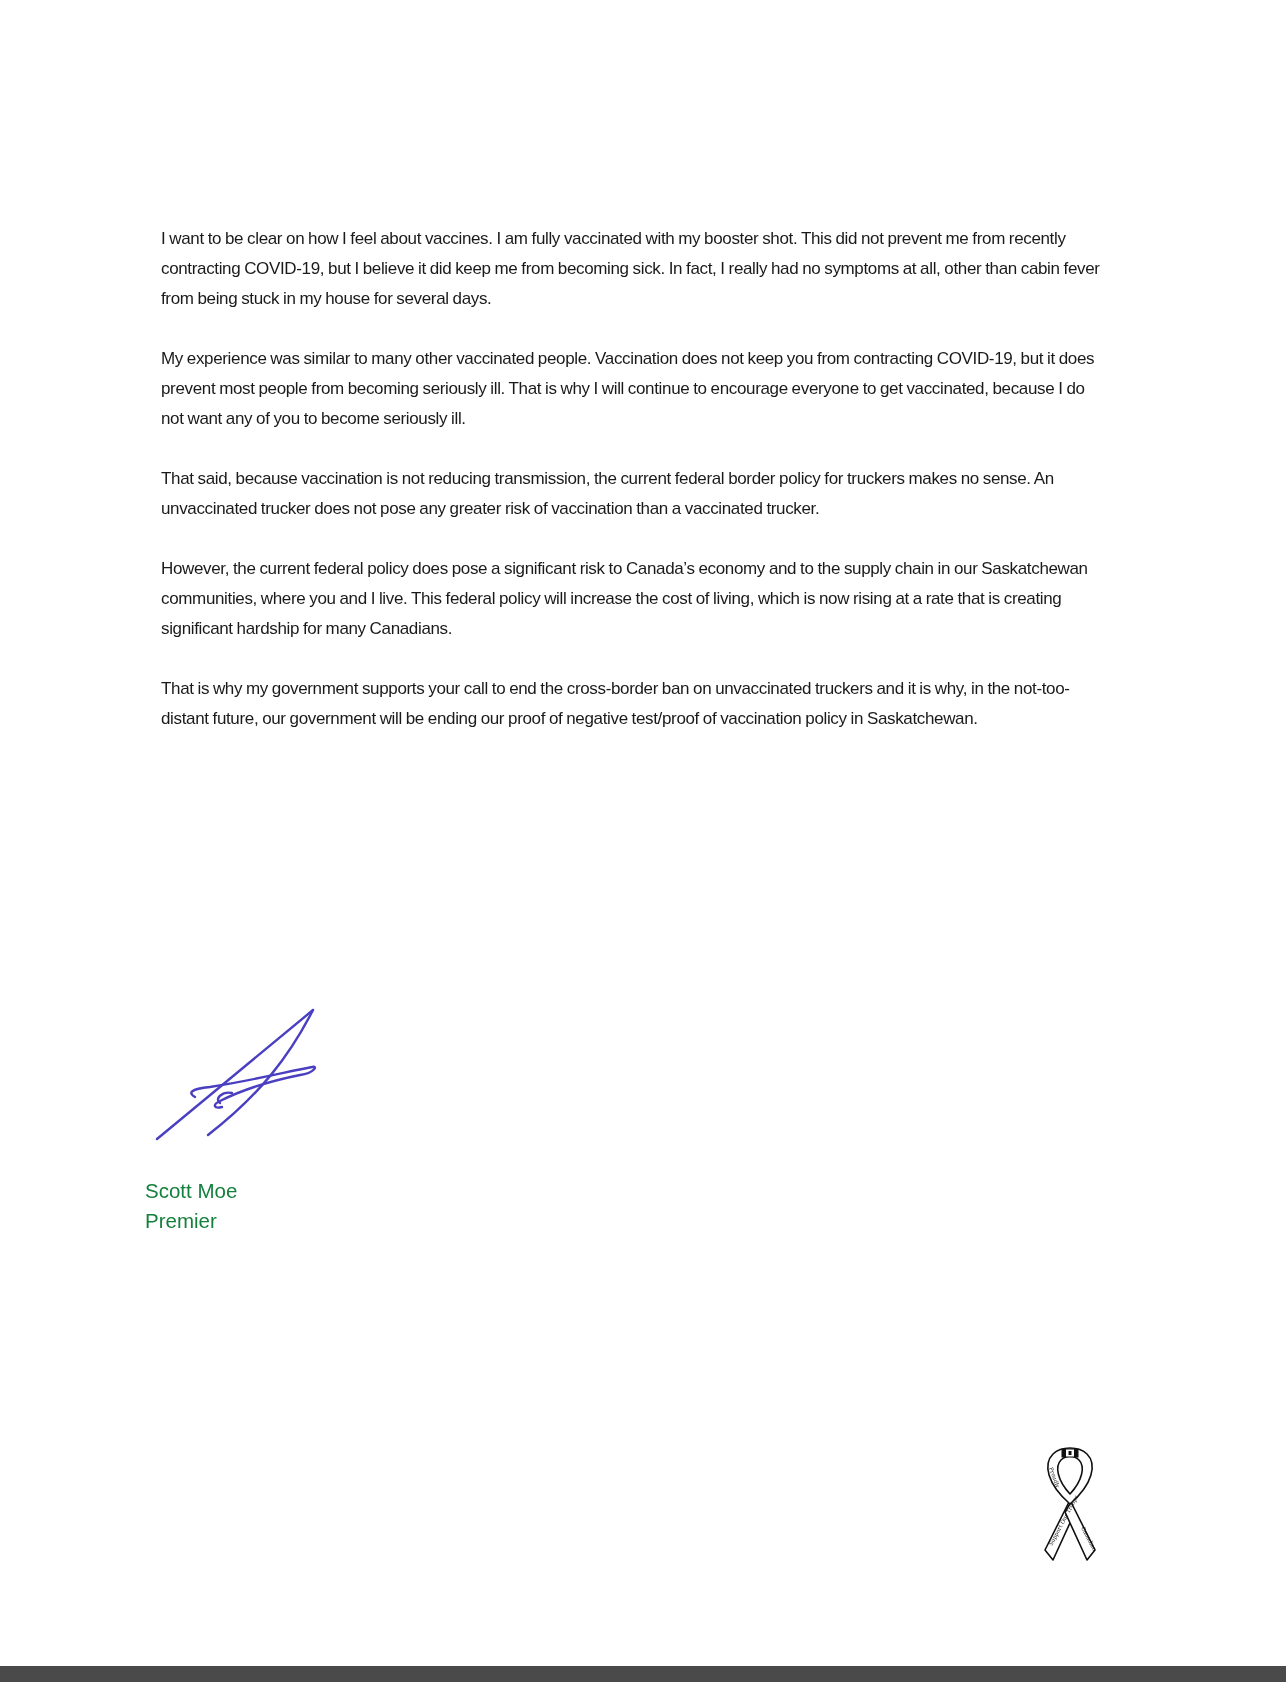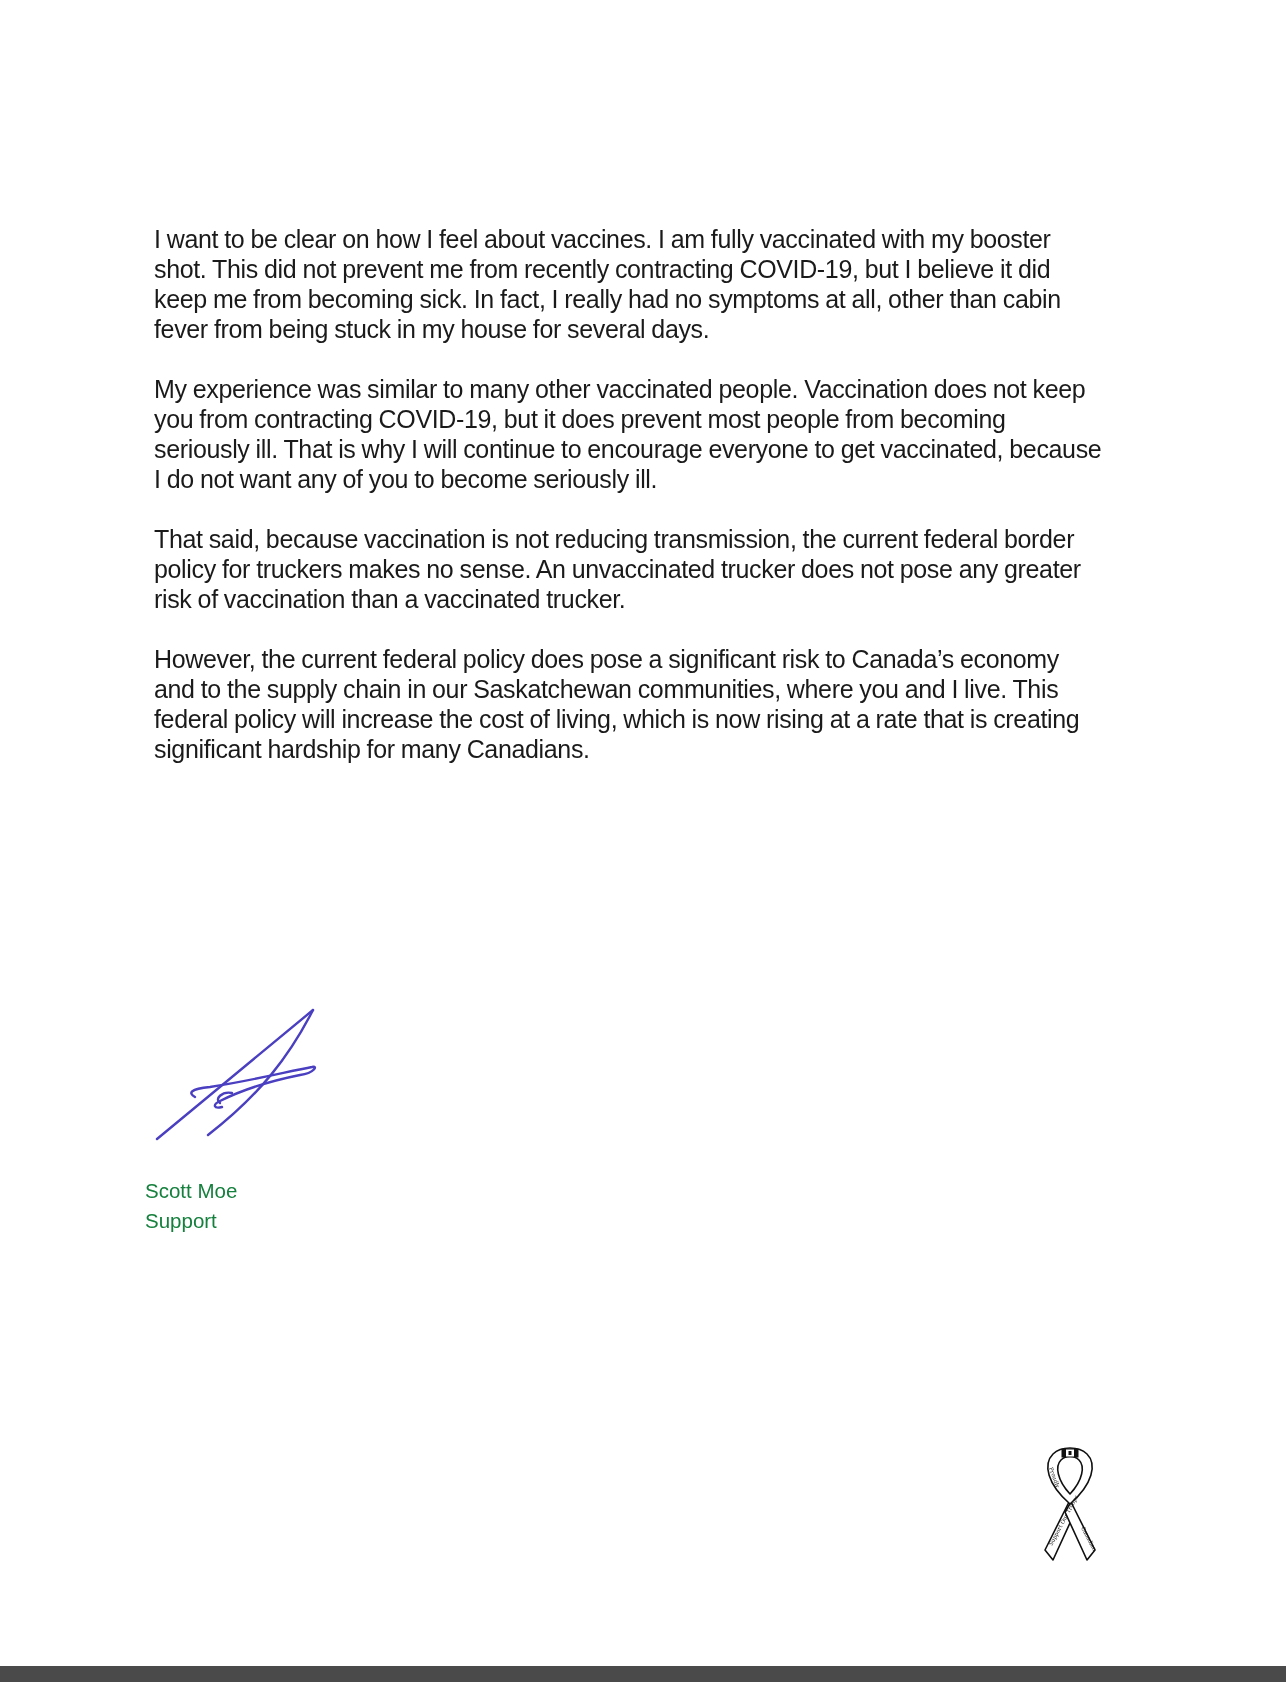--- a/index.html
+++ b/index.html
@@ -22,22 +22,22 @@
     height: 1666px;
     background: #ffffff;
   }
   .body-text {
     position: absolute;
     left: 145px;
     top: 224px;
     width: 960px;
   }
   .para {
-    margin: 0 0 30px 9px;
-    font-size: 25px;
+    margin: 0 0 30px 16px;
+    font-size: 17px;
     line-height: 30px;
     letter-spacing: -0.35px;
     word-spacing: -0.5px;
     color: #1a1a1a;
   }
   .signature {
     position: absolute;
     left: 150px;
     top: 1005px;
     width: 170px;
@@ -71,40 +71,41 @@
 </head>
 <body>
 
 <div class="page">
 
   <div class="body-text">
     <p class="para">I want to be clear on how I feel about vaccines. I am fully vaccinated with my booster shot. This did not prevent me from recently contracting COVID-19, but I believe it did keep me from becoming sick. In fact, I really had no symptoms at all, other than cabin fever from being stuck in my house for several days.</p>
     <p class="para">My experience was similar to many other vaccinated people. Vaccination does not keep you from contracting COVID-19, but it does prevent most people from becoming seriously ill. That is why I will continue to encourage everyone to get vaccinated, because I do not want any of you to become seriously ill.</p>
     <p class="para">That said, because vaccination is not reducing transmission, the current federal border policy for truckers makes no sense. An unvaccinated trucker does not pose any greater risk of vaccination than a vaccinated trucker.</p>
     <p class="para">However, the current federal policy does pose a significant risk to Canada’s economy and to the supply chain in our Saskatchewan communities, where you and I live. This federal policy will increase the cost of living, which is now rising at a rate that is creating significant hardship for many Canadians.</p>
+    <p class="para">That is why my government supports your call to end the cross-border ban on unvaccinated truckers and it is why, in the not-too-distant future, our government will be ending our proof of negative test/proof of vaccination policy in Saskatchewan.</p>
   </div>
 
   <div class="signature">
     <svg width="170" height="140" viewBox="0 0 170 140" xmlns="http://www.w3.org/2000/svg">
       <g fill="none" stroke="#4a3fc0" stroke-width="2.4" stroke-linecap="round" stroke-linejoin="round">
 
         <path d="M7 134 L163 5"></path>
 
         <path d="M163 5 C 140 50, 110 90, 58 130"></path>
 
         <path d="M45 92 C 38 88, 40 84, 60 82 C 100 76, 140 66, 162 62 C 168 60, 165 68, 150 70 C 120 76, 90 86, 70 96 C 62 100, 64 104, 72 102"></path>
 
         <path d="M70 98 C 64 94, 72 86, 82 88"></path>
       </g>
     </svg>
   </div>
 
   <div class="signer">
     <div>Scott Moe</div>
-    <div>Support</div>
+    <div>Premier</div>
   </div>
 
   <div class="ribbon">
     <svg width="70" height="118" viewBox="0 0 70 118" xmlns="http://www.w3.org/2000/svg">
       <g fill="#ffffff" stroke="#111111" stroke-width="1.6" stroke-linejoin="round">
 
         <path d="M34 56 L10 104 L18 114 L40 66 Z"></path>
 
         <path d="M36 56 L60 104 L52 114 L30 66 Z"></path>
 

